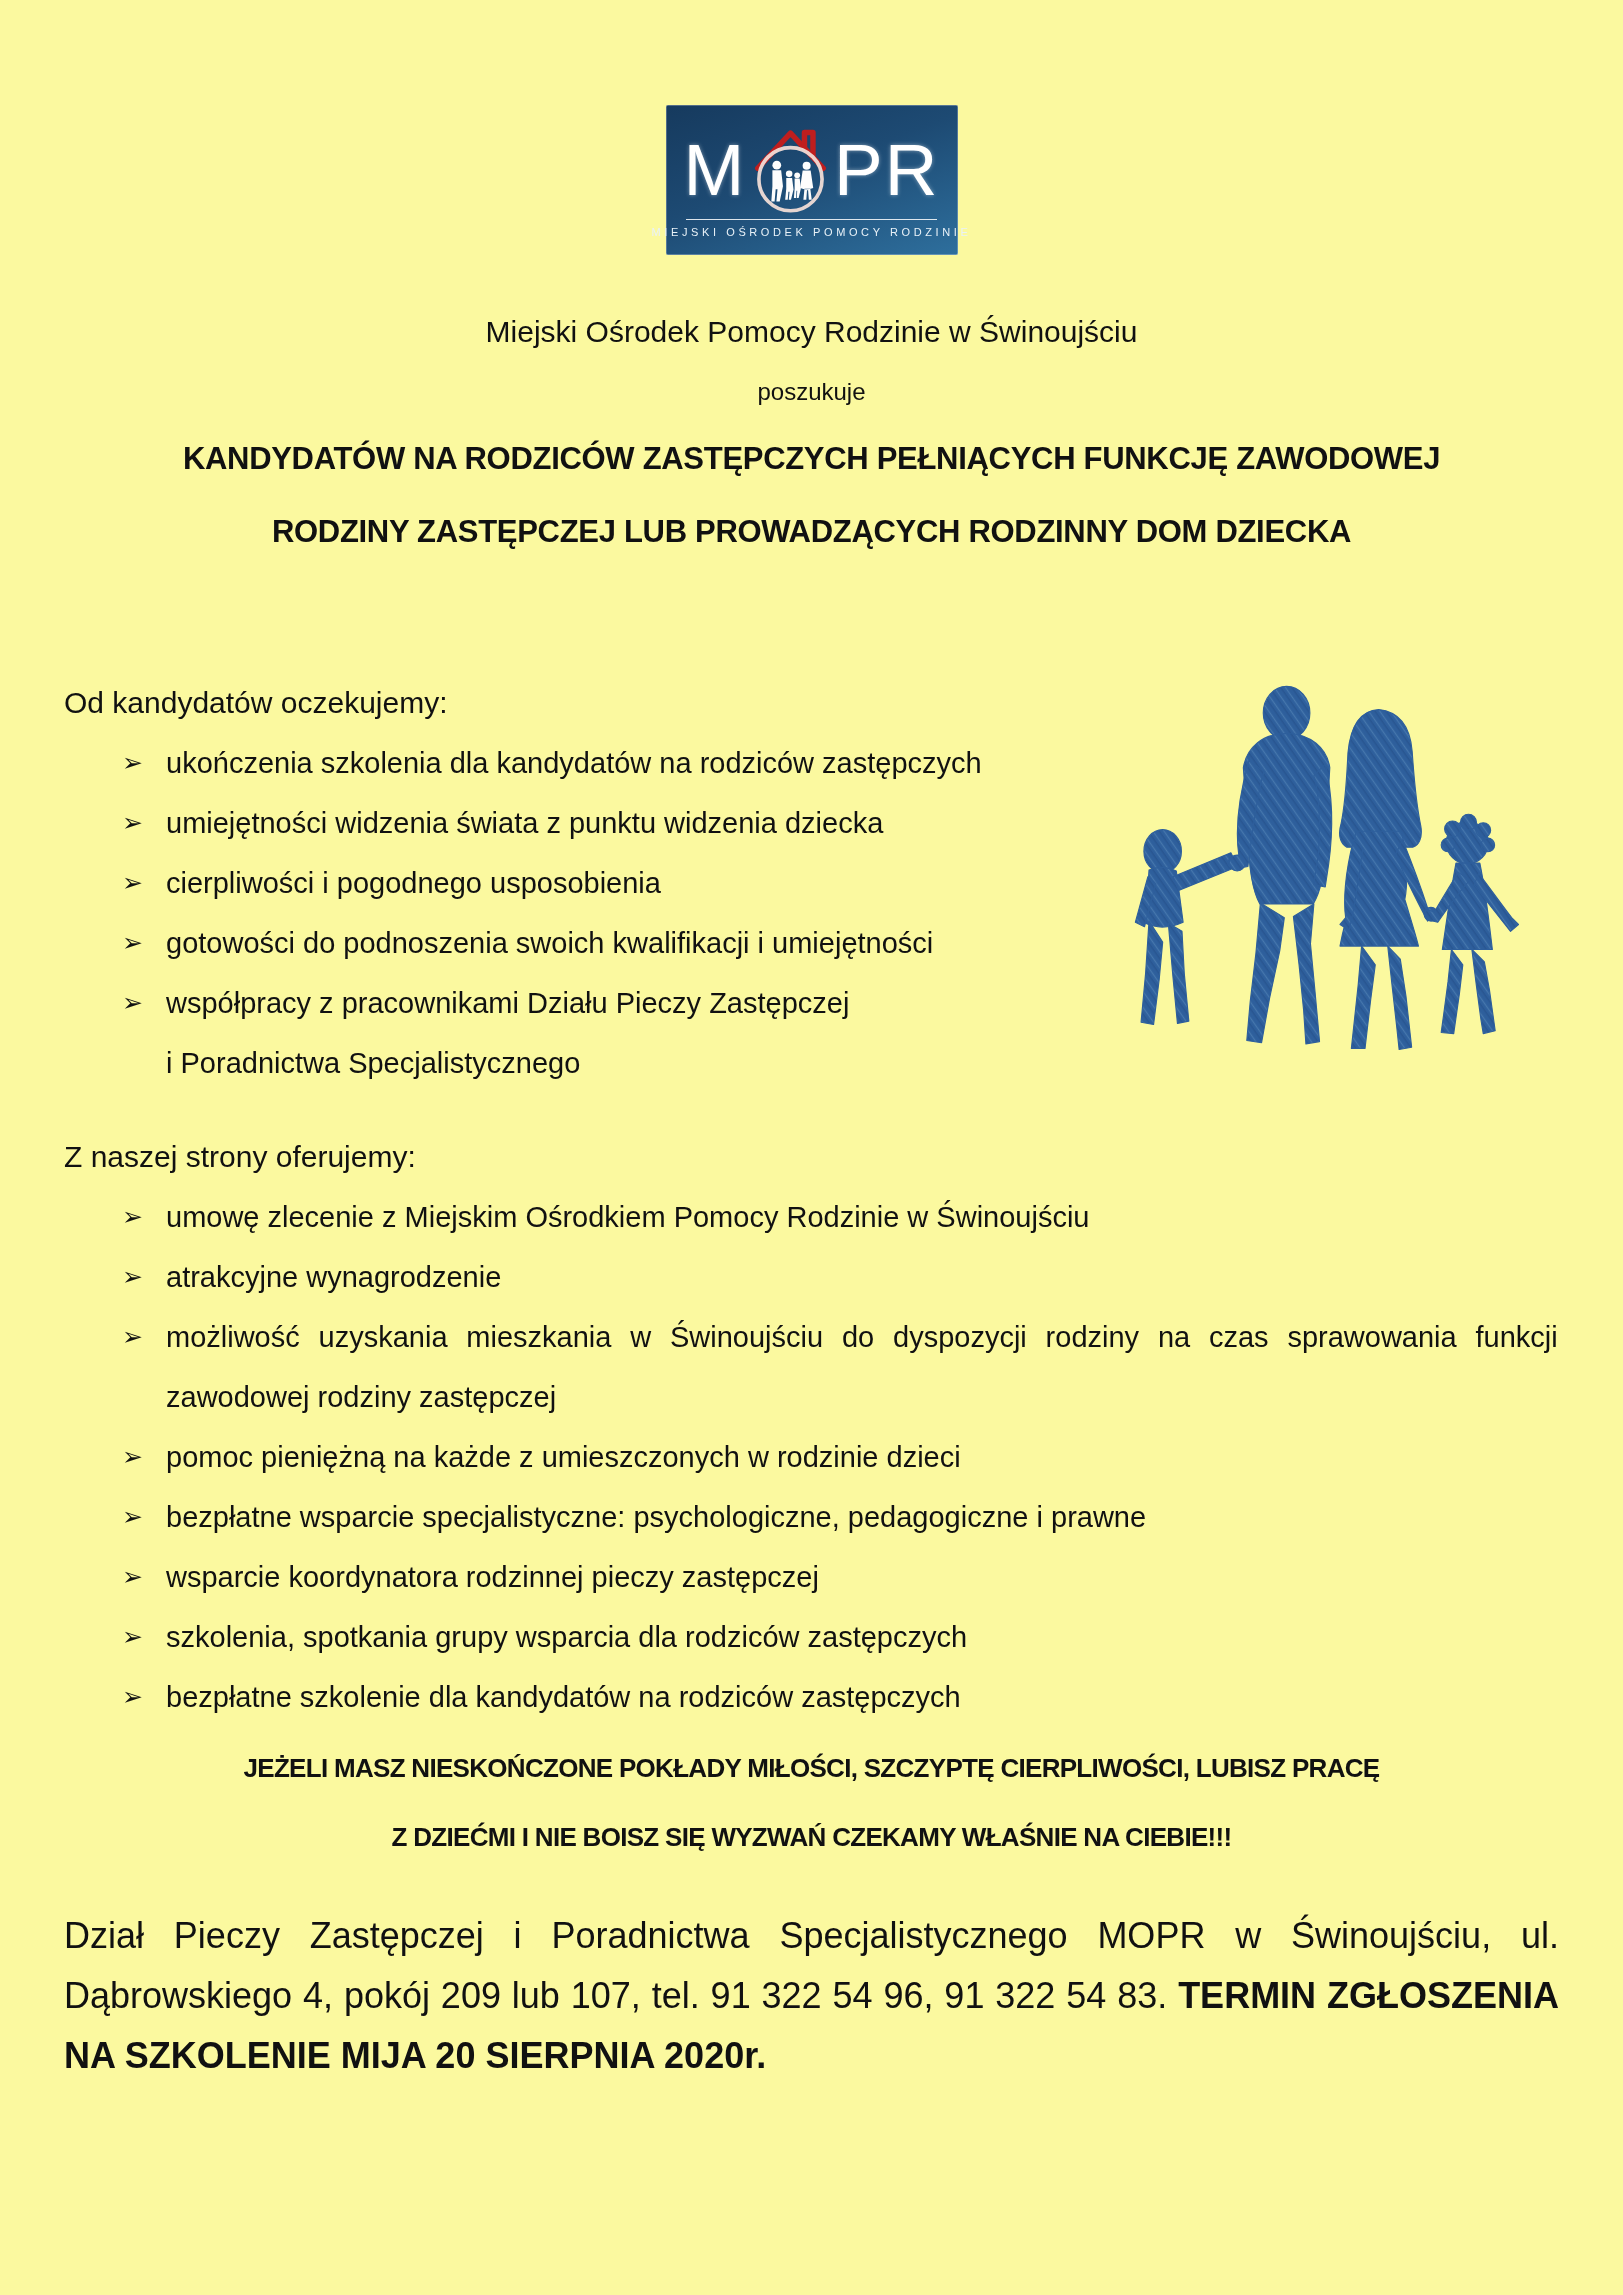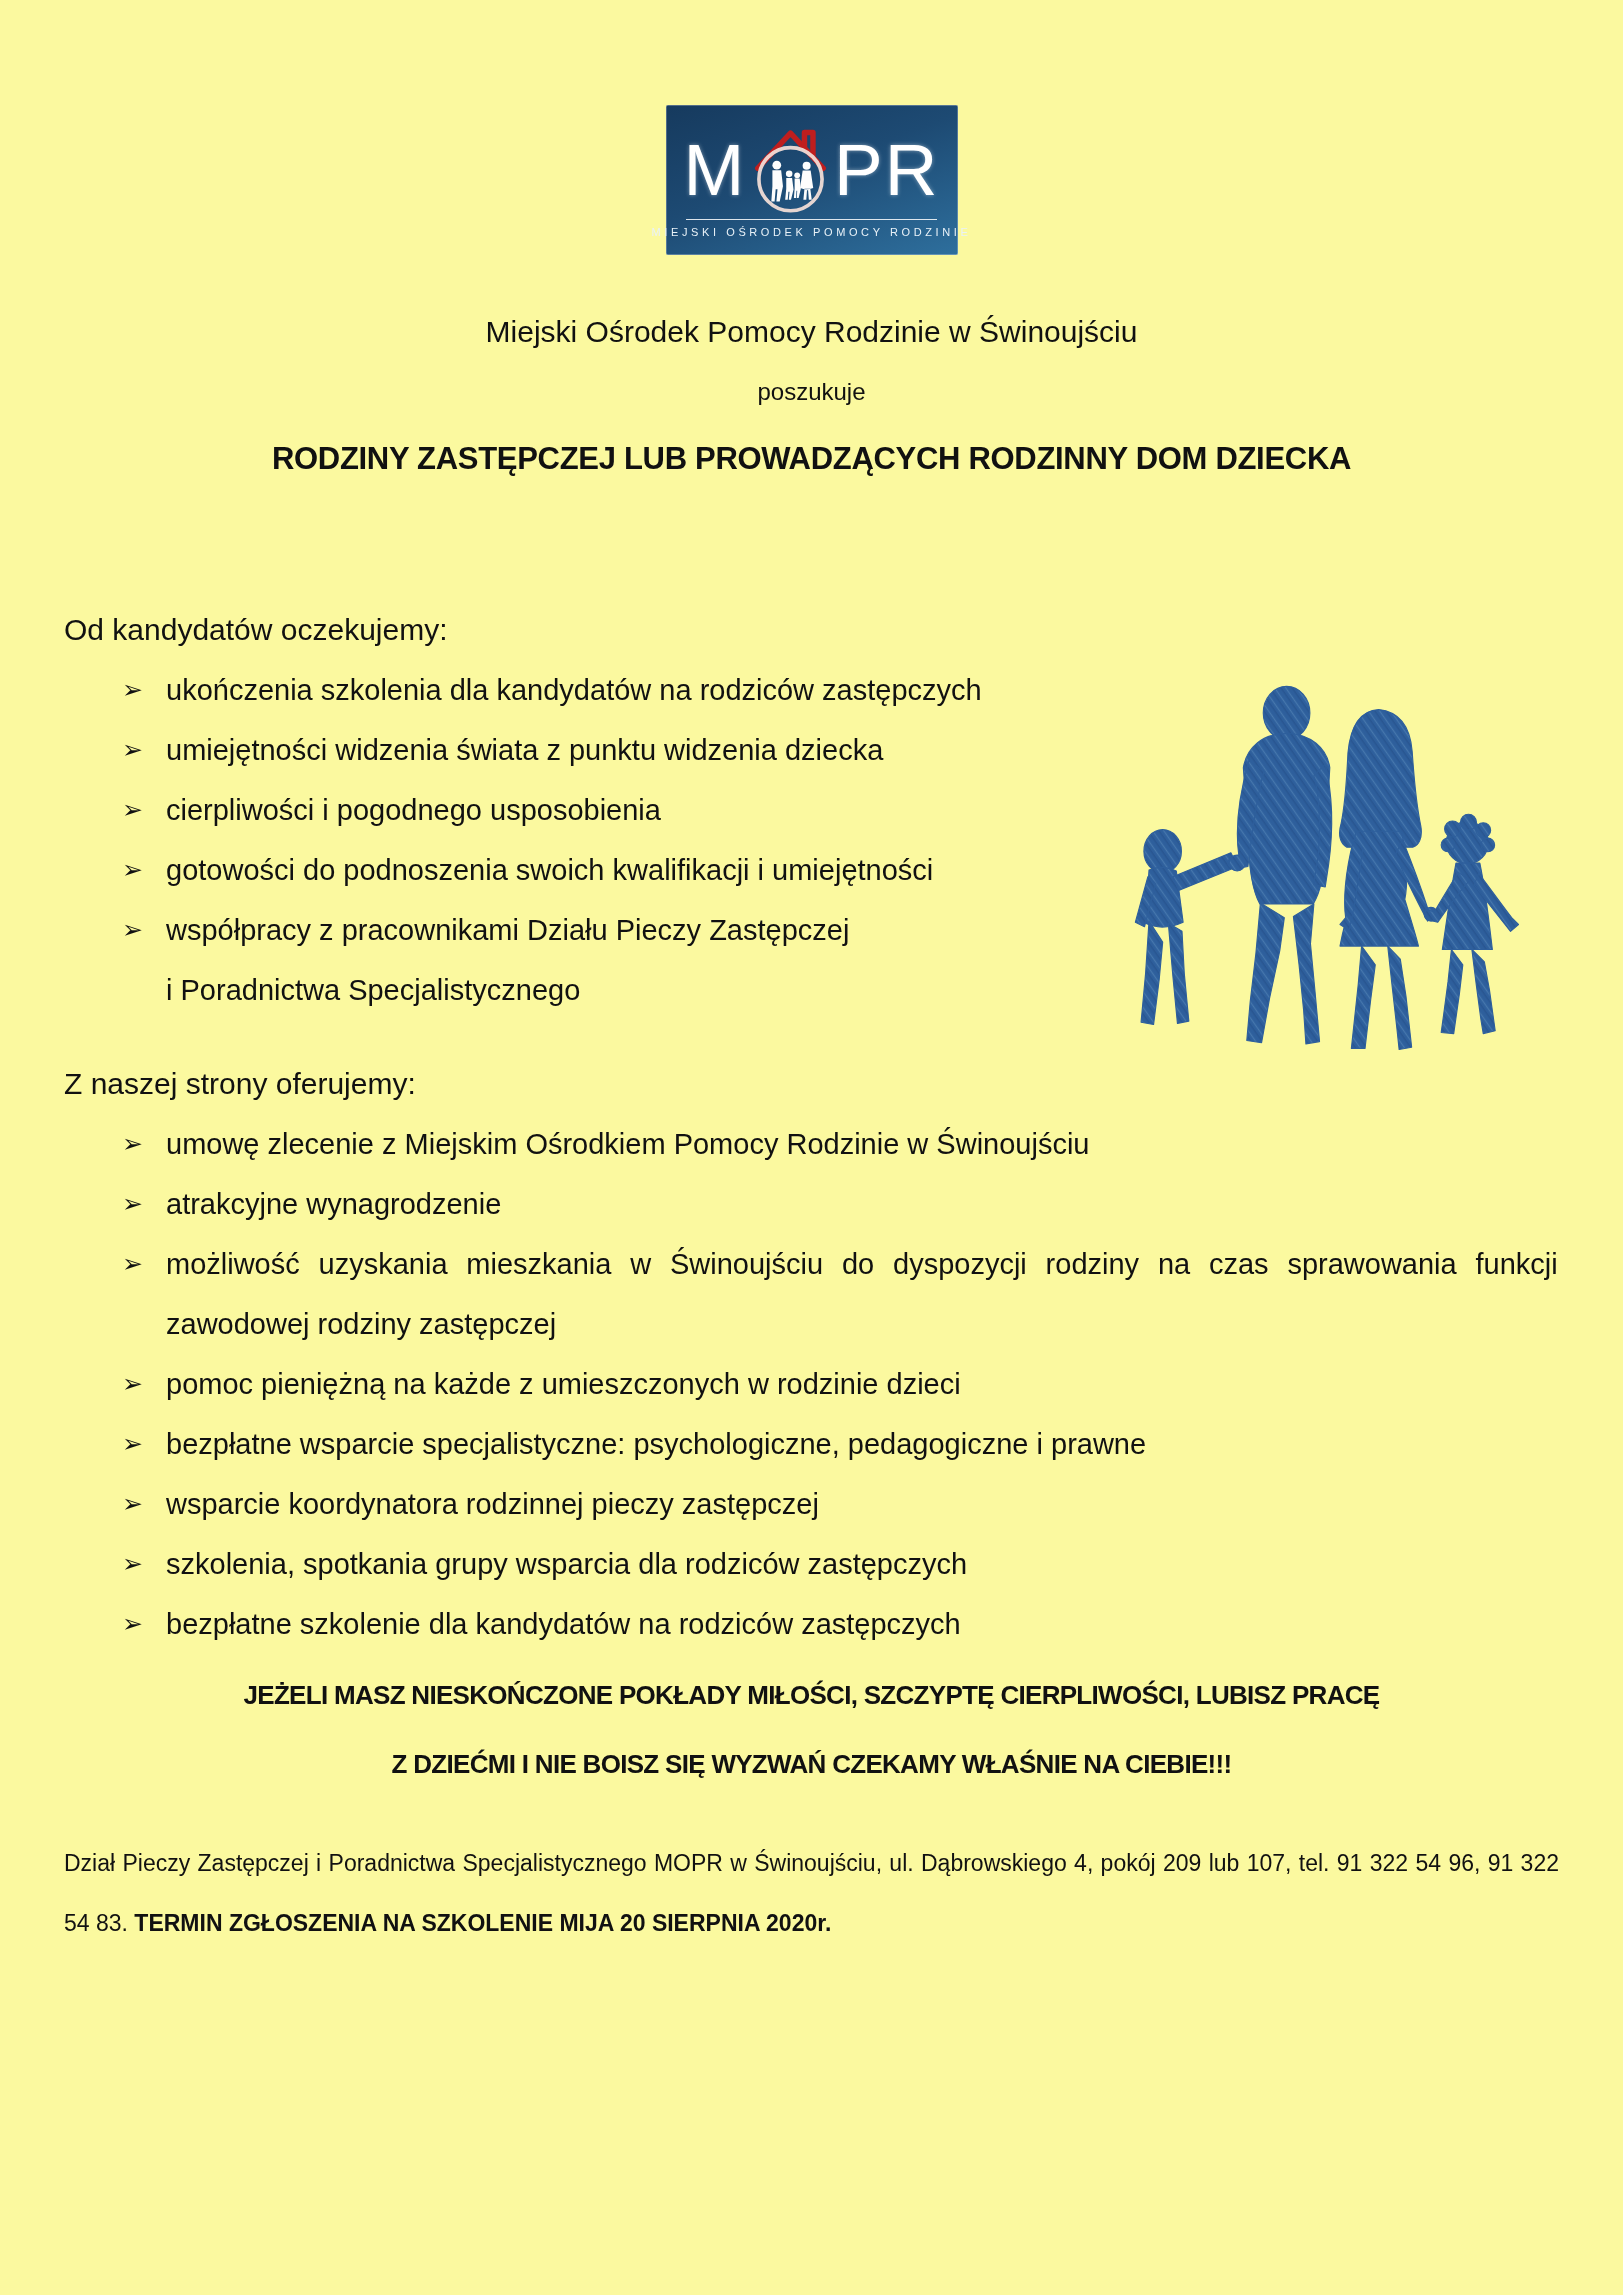--- a/index.html
+++ b/index.html
@@ -92,21 +92,21 @@
     text-align: center;
     font-weight: bold;
     font-size: 29px;
     line-height: 60px;
     margin-top: 26px;
   }
 
   
   .footer-text {
     margin: 34px 0 0 0;
-    font-size: 23px;
+    font-size: 36px;
     line-height: 60px;
     text-align: justify;
   }
   .footer-bold { font-weight: bold; }
 
   
   .family-art {
     position: absolute;
     left: 1099px;
     top: 638px;
@@ -145,20 +145,21 @@
       <span class="logo-letter">PR</span>
     </div>
     <div class="logo-rule"></div>
     <div class="logo-caption">MIEJSKI OŚRODEK POMOCY RODZINIE</div>
   </div>
 
   <div class="content">
 
     <div class="org-line">Miejski Ośrodek Pomocy Rodzinie w Świnoujściu</div>
     <div class="seeks-line">poszukuje</div>
+    <div class="title-line">KANDYDATÓW NA RODZICÓW ZASTĘPCZYCH PEŁNIĄCYCH FUNKCJĘ ZAWODOWEJ</div>
     <div class="title-line">RODZINY ZASTĘPCZEJ LUB PROWADZĄCYCH RODZINNY DOM DZIECKA</div>
 
     <div class="section-heading expect-heading">Od kandydatów oczekujemy:</div>
     <ul class="flyer-list expect-list">
       <li>
         <span class="bullet">➢</span>
         <span class="li-text">ukończenia szkolenia dla kandydatów na rodziców zastępczych</span>
       </li>
       <li>
         <span class="bullet">➢</span>

